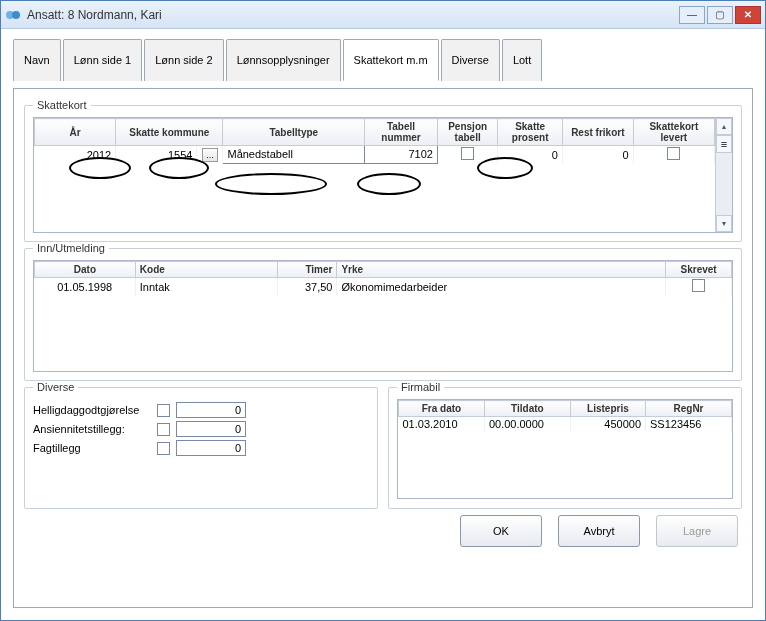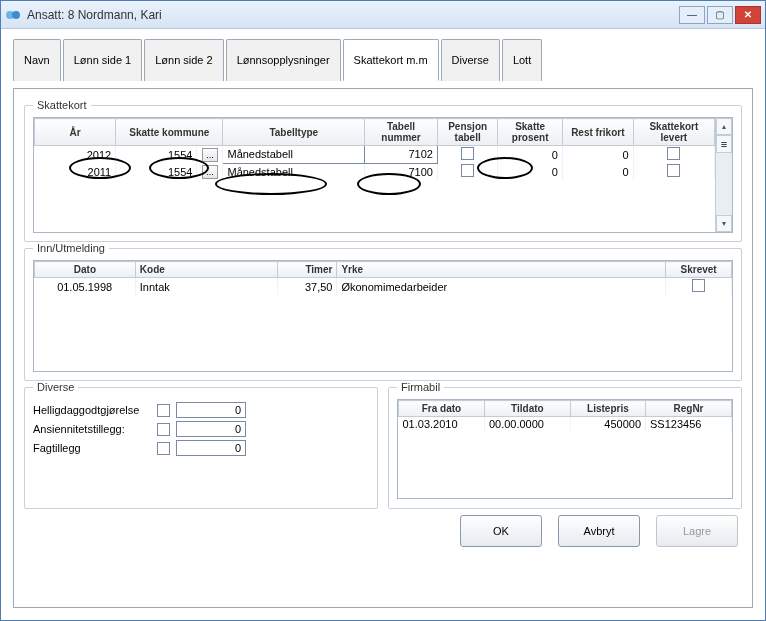--- a/index.html
+++ b/index.html
@@ -250,31 +250,20 @@
                 <td class="tr">2012</td>
                 <td class="tr">1554</td>
                 <td class="tc"><button class="small-btn">...</button></td>
                 <td style="border:1px solid #7a8aa0">Månedstabell</td>
                 <td class="tr" style="border:1px solid #7a8aa0">7102</td>
                 <td class="tc"><span class="chk"></span></td>
                 <td class="tr">0</td>
                 <td class="tr">0</td>
                 <td class="tc"><span class="chk"></span></td>
               </tr>
-              <tr>
-                <td class="tr">2011</td>
-                <td class="tr">1554</td>
-                <td class="tc"><button class="small-btn">...</button></td>
-                <td>Månedstabell</td>
-                <td class="tr">7100</td>
-                <td class="tc"><span class="chk"></span></td>
-                <td class="tr">0</td>
-                <td class="tr">0</td>
-                <td class="tc"><span class="chk"></span></td>
-              </tr>
             </tbody>
           </table>
         </div>
         <div class="scrollbar">
           <div class="sbtn">▴</div>
           <div class="thumb">≡</div>
           <div class="track"></div>
           <div class="sbtn">▾</div>
         </div>
       </div>

